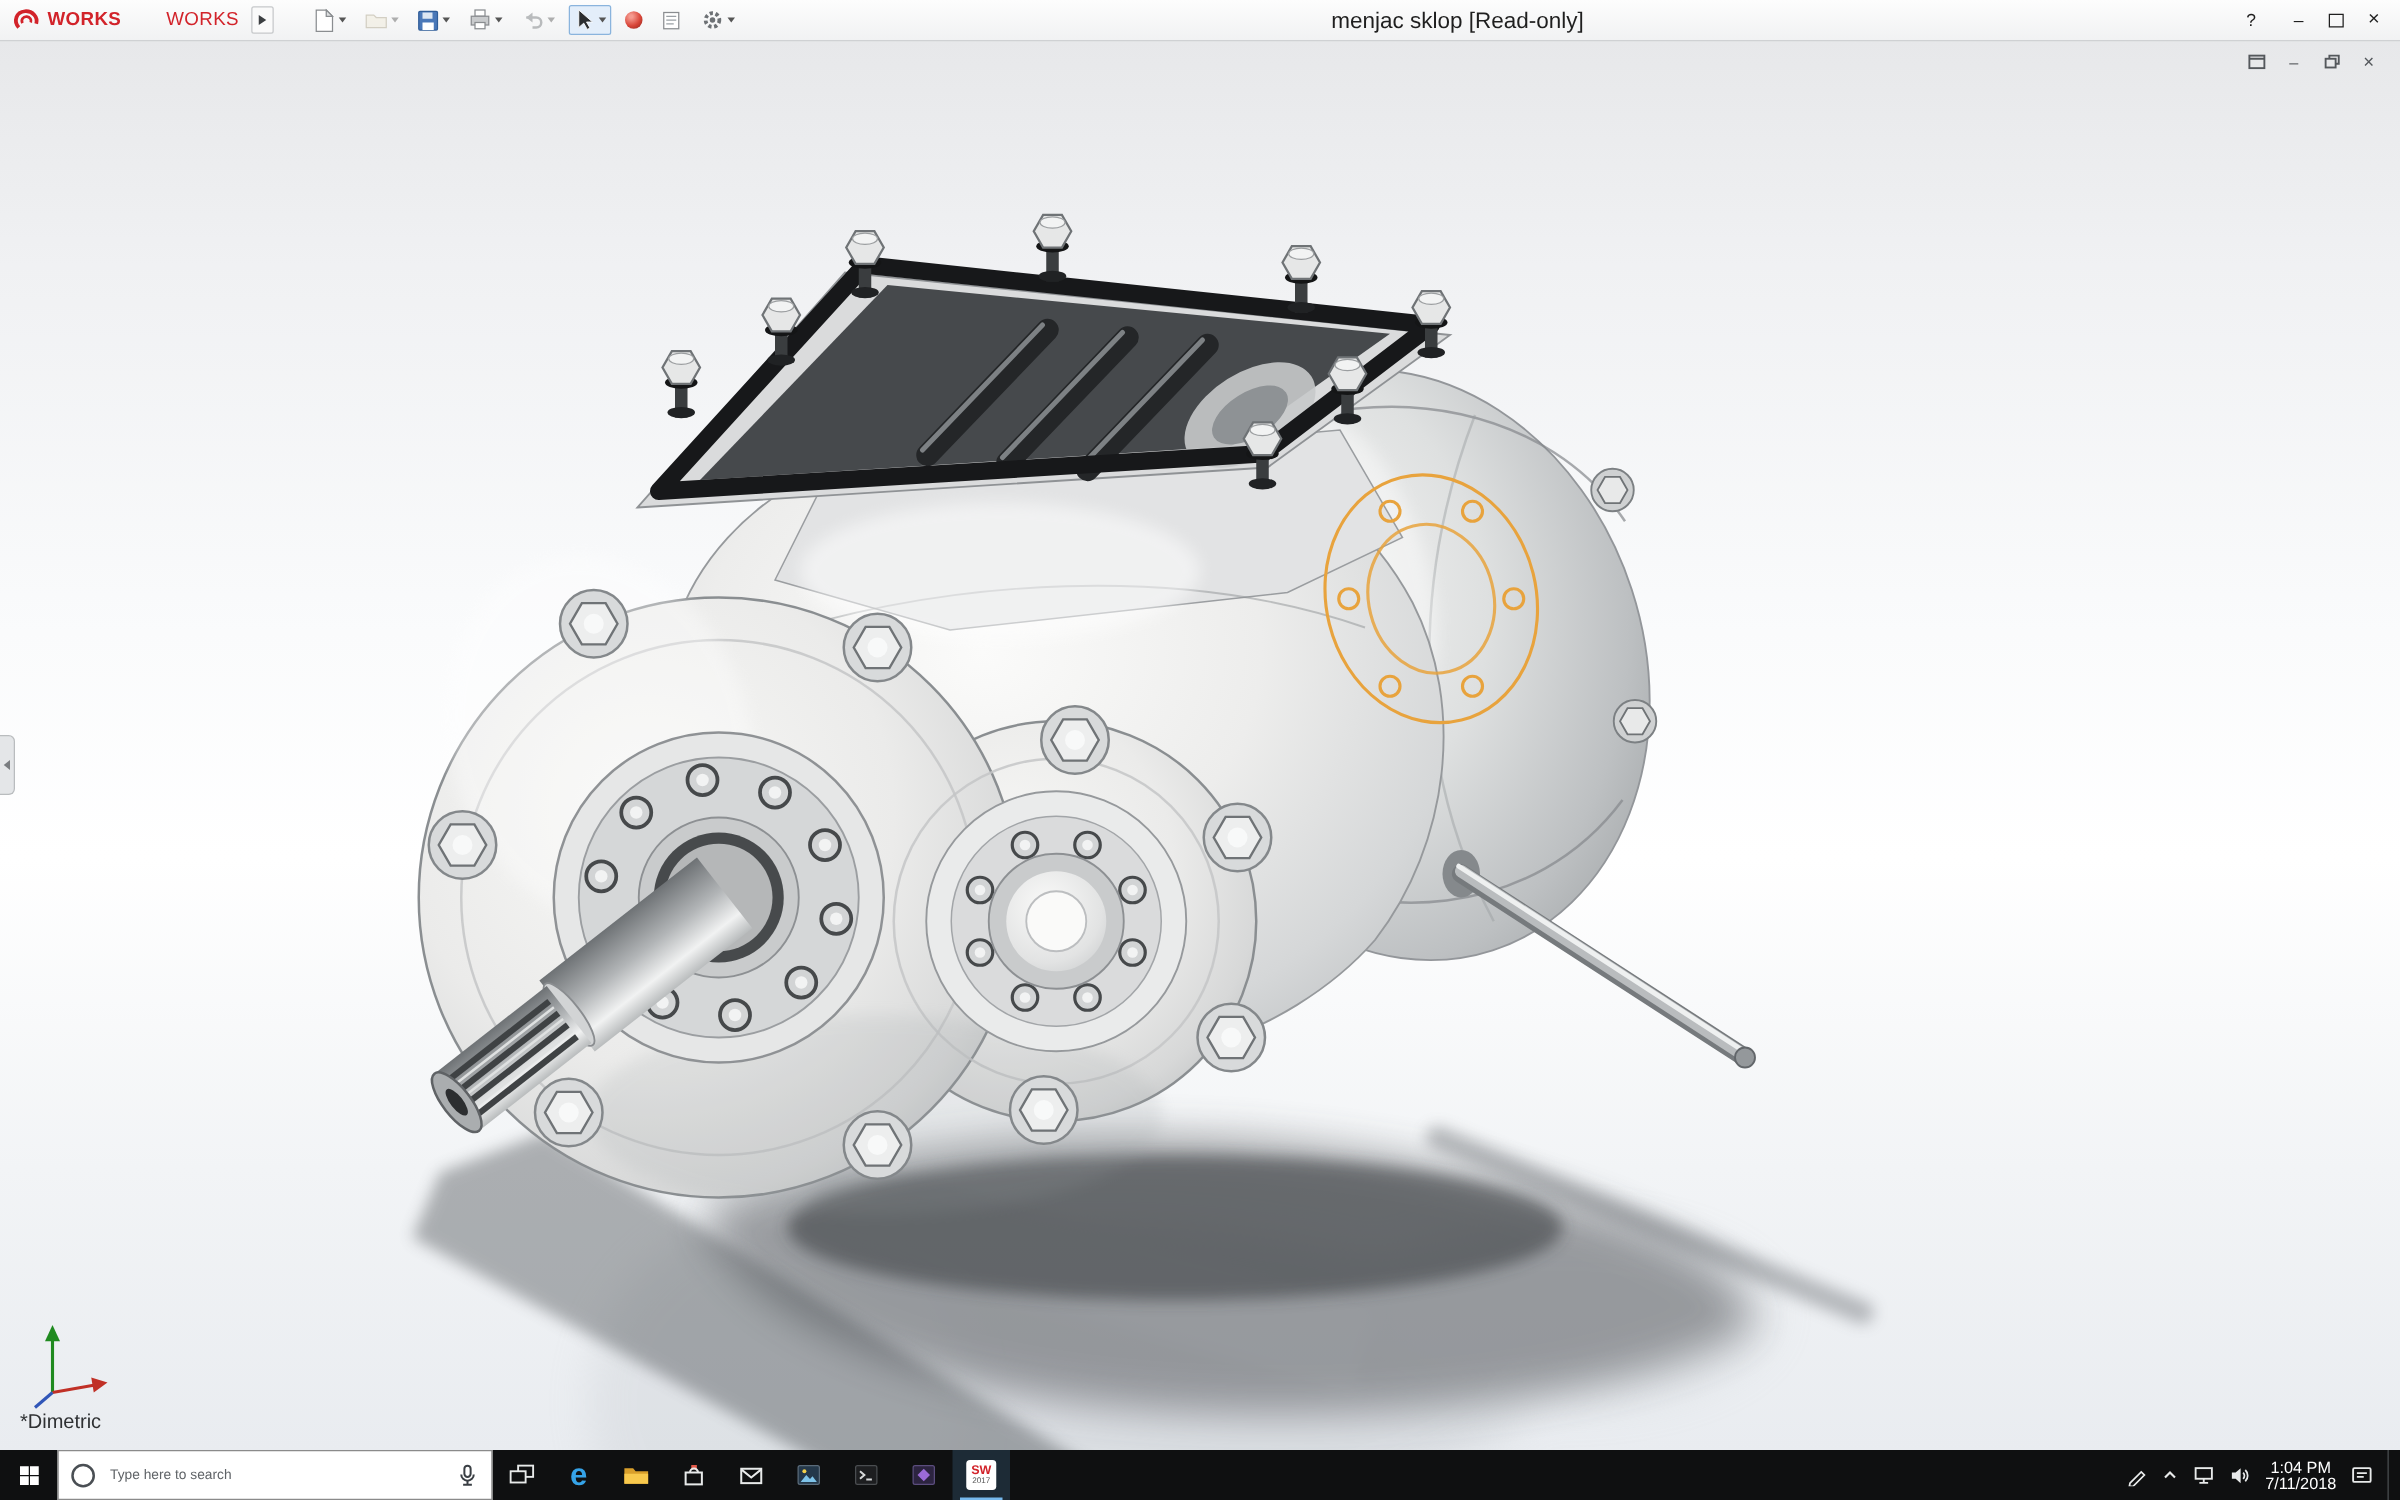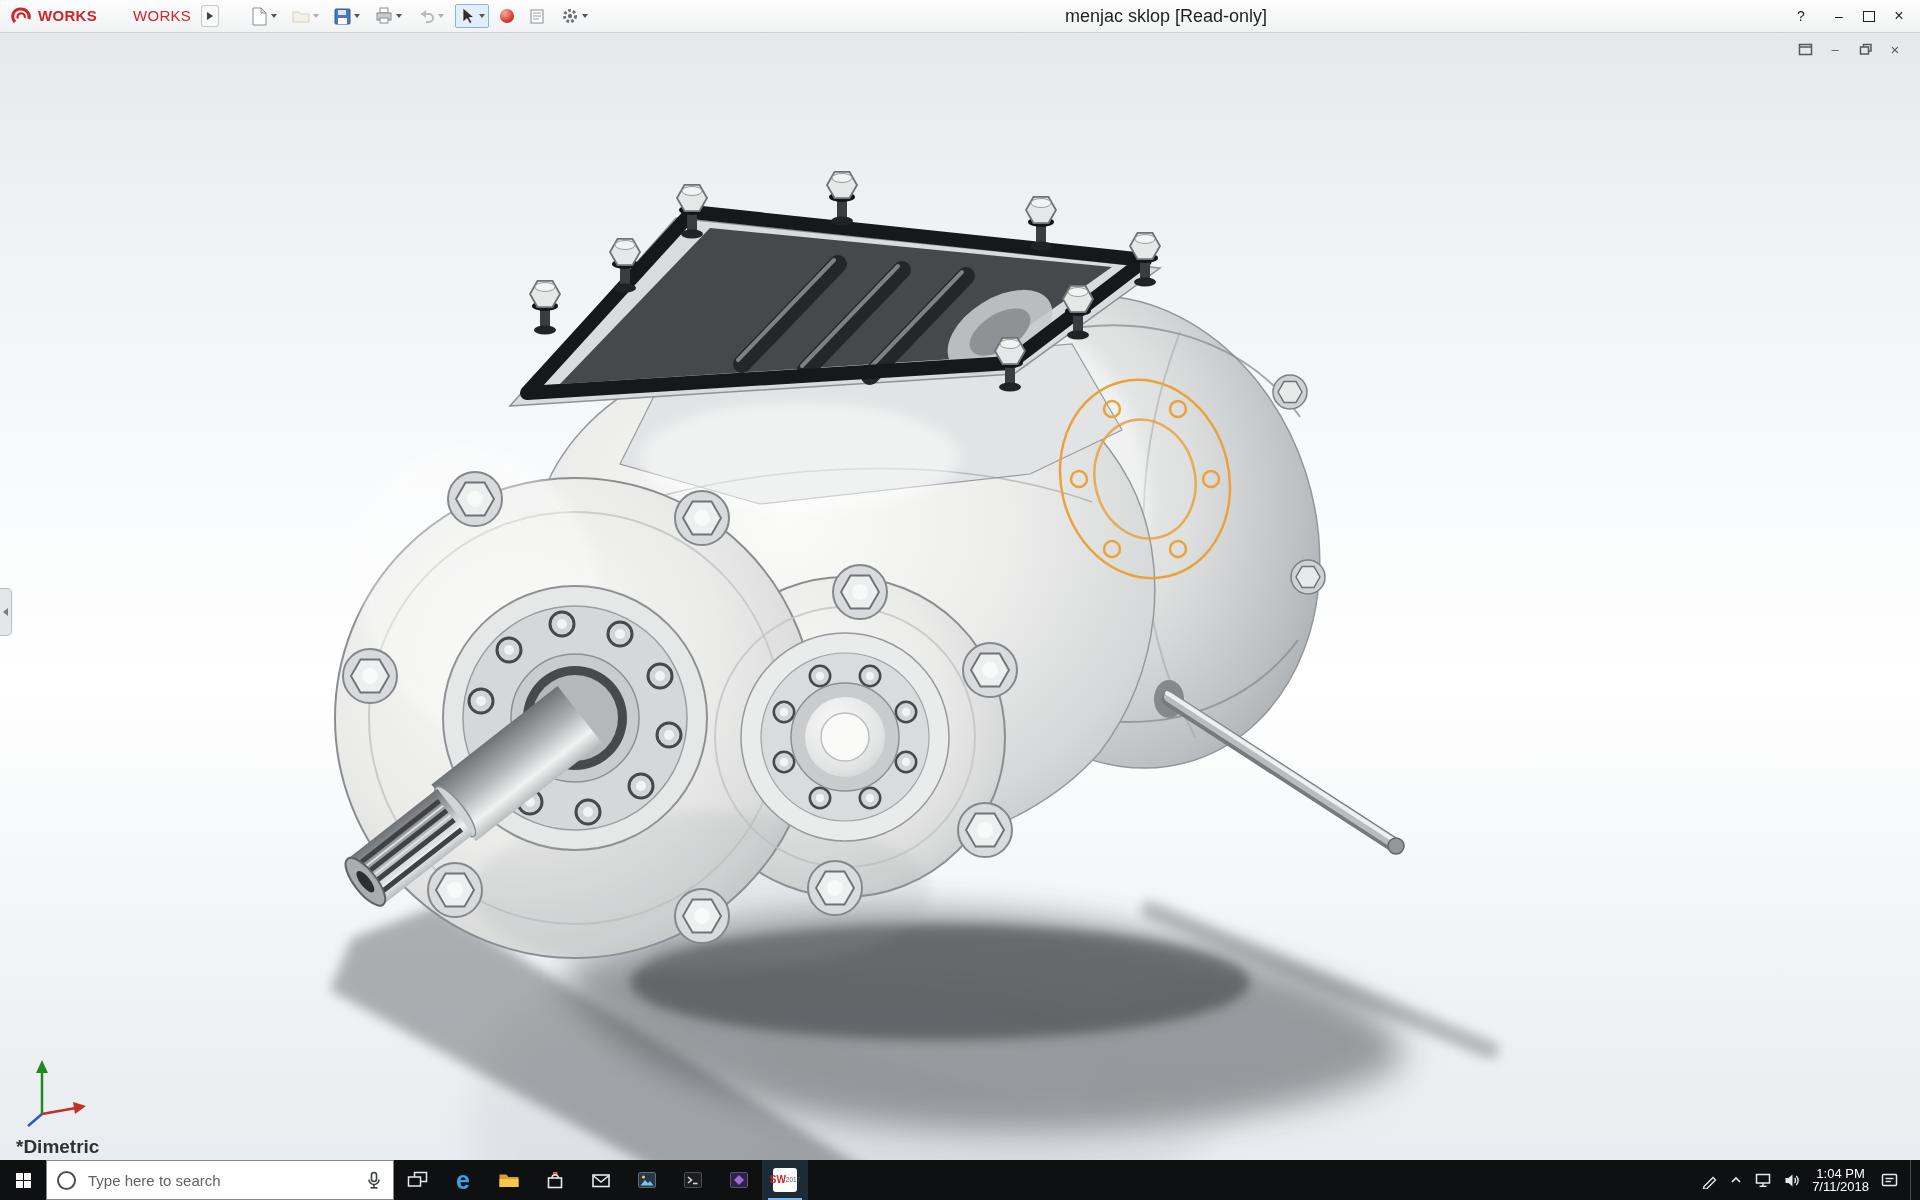--- a/index.html
+++ b/index.html
@@ -37,42 +37,42 @@
   .model{position:absolute;inset:0;width:100%;height:100%;}
   .doc-controls{position:absolute;top:8px;right:14px;display:flex;align-items:center;gap:8px;z-index:5;}
   .doc-controls button{background:none;border:0;padding:0;width:22px;height:18px;color:#54585c;
     font-size:13px;cursor:pointer;display:flex;align-items:center;justify-content:center;}
   .left-tab{position:absolute;left:0;top:556px;width:11px;height:46px;background:#e4e6e8;
     border:1px solid #b9bcbe;border-left:none;border-radius:0 5px 5px 0;cursor:pointer;
     display:flex;align-items:center;justify-content:center;}
   .tab-arrow{width:0;height:0;border-top:4px solid transparent;border-bottom:4px solid transparent;
     border-right:5px solid #7a7d80;}
   .triad{position:absolute;left:8px;bottom:26px;}
-  .view-label{position:absolute;left:16px;bottom:2px;font-size:19px;color:#2f3133;font-weight:bold;}
+  .view-label{position:absolute;left:16px;bottom:13px;font-size:16px;color:#2f3133;}
 
   
   .taskbar{position:absolute;left:0;right:0;bottom:0;height:40px;background:#0f1011;
     display:flex;align-items:center;z-index:40;}
   .start{width:46px;height:40px;background:none;border:0;display:flex;align-items:center;
     justify-content:center;cursor:pointer;padding:0;}
   .winlogo{position:relative;width:15px;height:15px;display:inline-block;}
   .winlogo::before{content:"";position:absolute;left:0;top:0;width:7px;height:7px;background:#fff;
     box-shadow:8px 0 0 #fff,0 8px 0 #fff,8px 8px 0 #fff;}
   .searchbox{width:348px;height:40px;background:#ffffff;display:flex;align-items:center;gap:10px;
     padding:0 10px;box-sizing:border-box;border:1px solid #8a8a8a;cursor:text;}
   .cortana{width:15px;height:15px;border:2px solid #4a4f54;border-radius:50%;flex:none;}
-  .searchbox input{flex:1;border:0;outline:0;font-size:15px;color:#444;background:transparent;
+  .searchbox input{flex:1;border:0;outline:0;font-size:11px;color:#444;background:transparent;
     font-family:"Liberation Sans",sans-serif;}
   .searchbox input::placeholder{color:#5f6367;}
   .app{width:46px;height:40px;background:none;border:0;display:flex;align-items:center;
     justify-content:center;cursor:pointer;position:relative;padding:0;}
   .app.running{background:#1d2b36;}
   .app.running::after{content:"";position:absolute;left:6px;right:6px;bottom:0;height:2px;background:#76b9ed;}
   .edge-e{font-size:25px;font-weight:700;color:#35a3e8;line-height:24px;}
-  .swtile{width:24px;height:24px;background:#fff;border-radius:3px;display:flex;
+  .swtile{width:24px;height:24px;background:#fff;border-radius:3px;display:flex;flex-direction:column;
     align-items:center;justify-content:center;line-height:1;}
   .sw-top{color:#d2232a;font-weight:700;font-size:10px;}
   .sw-bottom{color:#555;font-size:6.5px;}
   .flex-sp{flex:1;}
   .tray{display:flex;align-items:center;gap:11px;padding-right:2px;}
   .tray button{background:none;border:0;padding:0;cursor:pointer;display:flex;align-items:center;justify-content:center;}
   .clock{color:#fff;font-size:13px;line-height:13px;text-align:center;cursor:pointer;}
   .showdesk{width:7px;height:40px;border-left:1px solid #4a4d50;cursor:pointer;}
 </style>
 </head>

